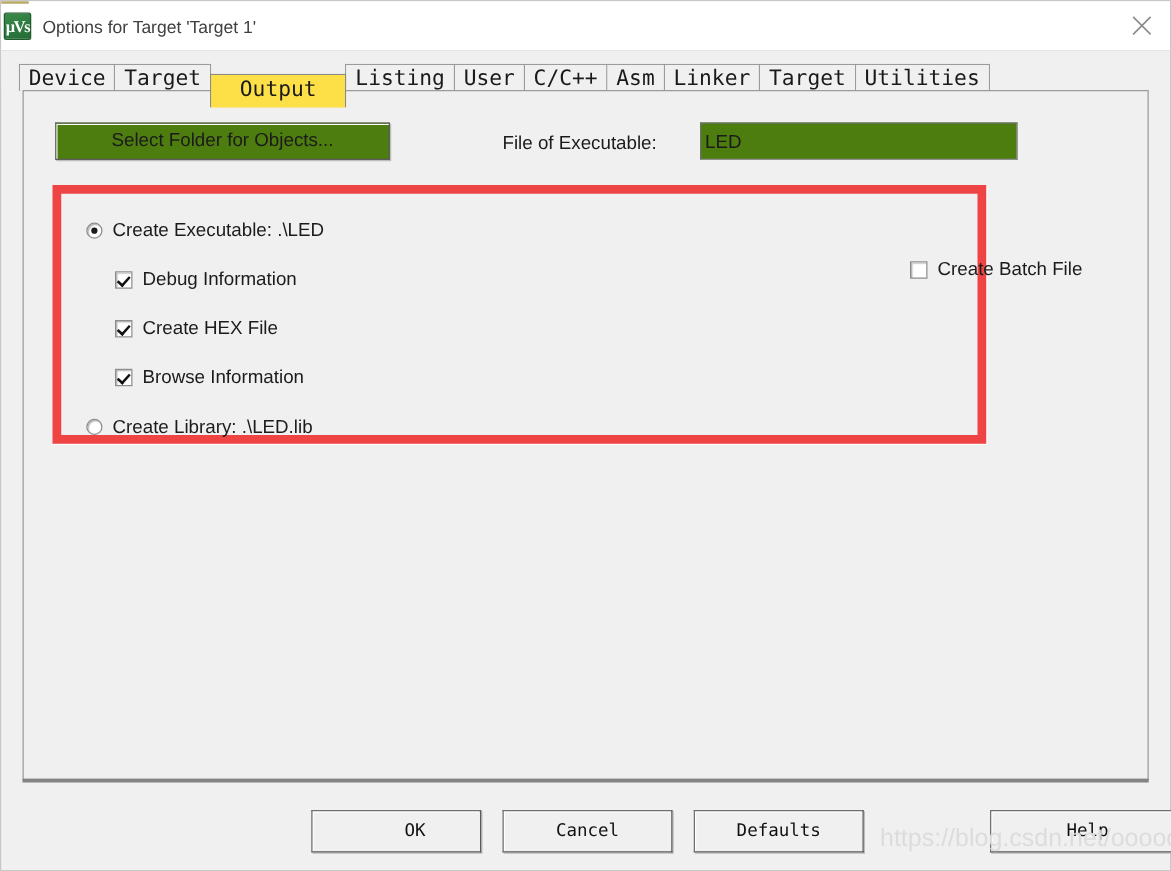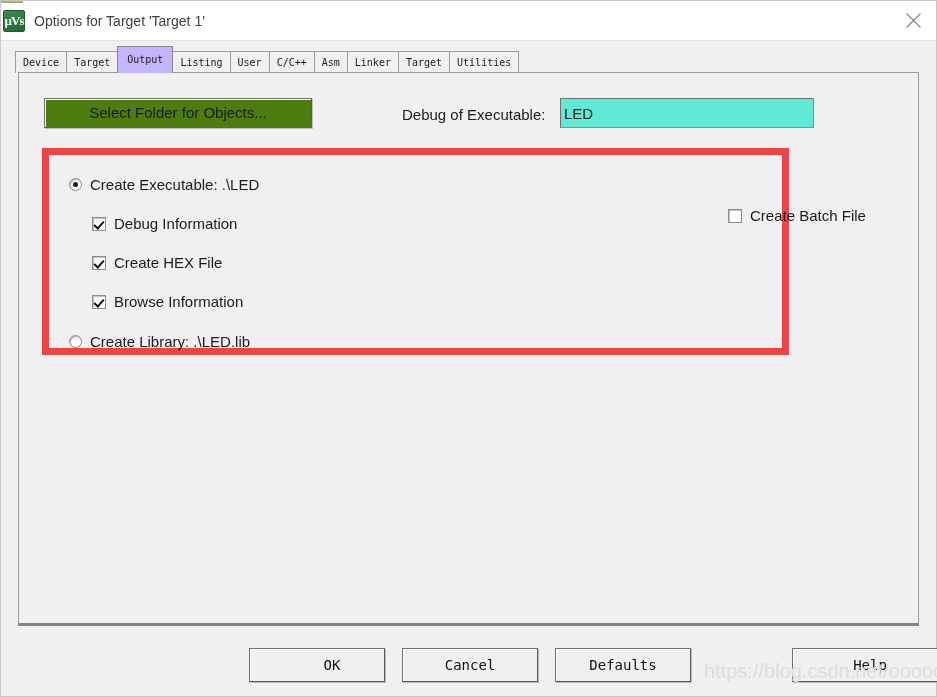--- a/index.html
+++ b/index.html
@@ -93,43 +93,43 @@
     position: relative;
     flex: none;
     padding-left: 14px;
     box-sizing: border-box;
     display: flex;
     align-items: flex-end;
     background: #f0f0f0;
   }
   .tab {
     font-family: "DejaVu Sans Mono", "Liberation Mono", monospace;
-    font-size: 10px;
+    font-size: 17px;
     color: #1a1a1a;
     background: #f0f0f0;
     border: 1px solid #9b9b9b;
     border-bottom: none;
     height: 22px;
     line-height: 22px;
     padding: 0 7px;
     margin-right: -1px;
     box-sizing: border-box;
     white-space: nowrap;
     position: relative;
     top: 1px;
     border-radius: 1px 1px 0 0;
   }
   .tab.active {
     height: 27px;
     line-height: 25px;
-    background: #c4b5fd;
+    background: #fde047;
     border-color: #8a8a8a;
     z-index: 5;
-    top: 1px;
-    padding: 0 9px;
+    top: 14px;
+    padding: 0 23px;
     font-weight: normal;
   }
 
   
   #panel {
     position: relative;
     margin: 0 17px 0 17px;
     border: 1px solid #9b9b9b;
     border-top: 1px solid #9b9b9b;
     background: #f0f0f0;
@@ -171,21 +171,21 @@
     font-size: 15px;
     color: #1b1b1b;
     white-space: nowrap;
   }
   #exe-input {
     position: absolute;
     left: 541px;
     top: 25px;
     width: 254px;
     height: 30px;
-    background: #5eead4;
+    background: #4d7c0f;
     border: 1px solid #8e8e8e;
     border-top-color: #6f6f6f;
     border-left-color: #6f6f6f;
     box-sizing: border-box;
     font-family: "Liberation Sans", sans-serif;
     font-size: 15px;
     color: #1b1b1b;
     padding: 0 3px;
     line-height: 28px;
     outline: none;
@@ -341,21 +341,21 @@
     <div class="tab">Asm</div>
     <div class="tab">Linker</div>
     <div class="tab">Target</div>
     <div class="tab">Utilities</div>
   </div>
 
   <div id="panel">
 
     <div id="select-folder-btn">Select Folder for Objects...</div>
 
-    <div id="exe-label">Debug of Executable:</div>
+    <div id="exe-label">File of Executable:</div>
 
     <input id="exe-input" type="text" value="LED" style="">
 
     <div id="group">
 
       <div class="opt-row" id="row-create-exe">
         <span class="radio checked"></span>
         <span class="opt-label">Create Executable:  .\LED</span>
       </div>
 

